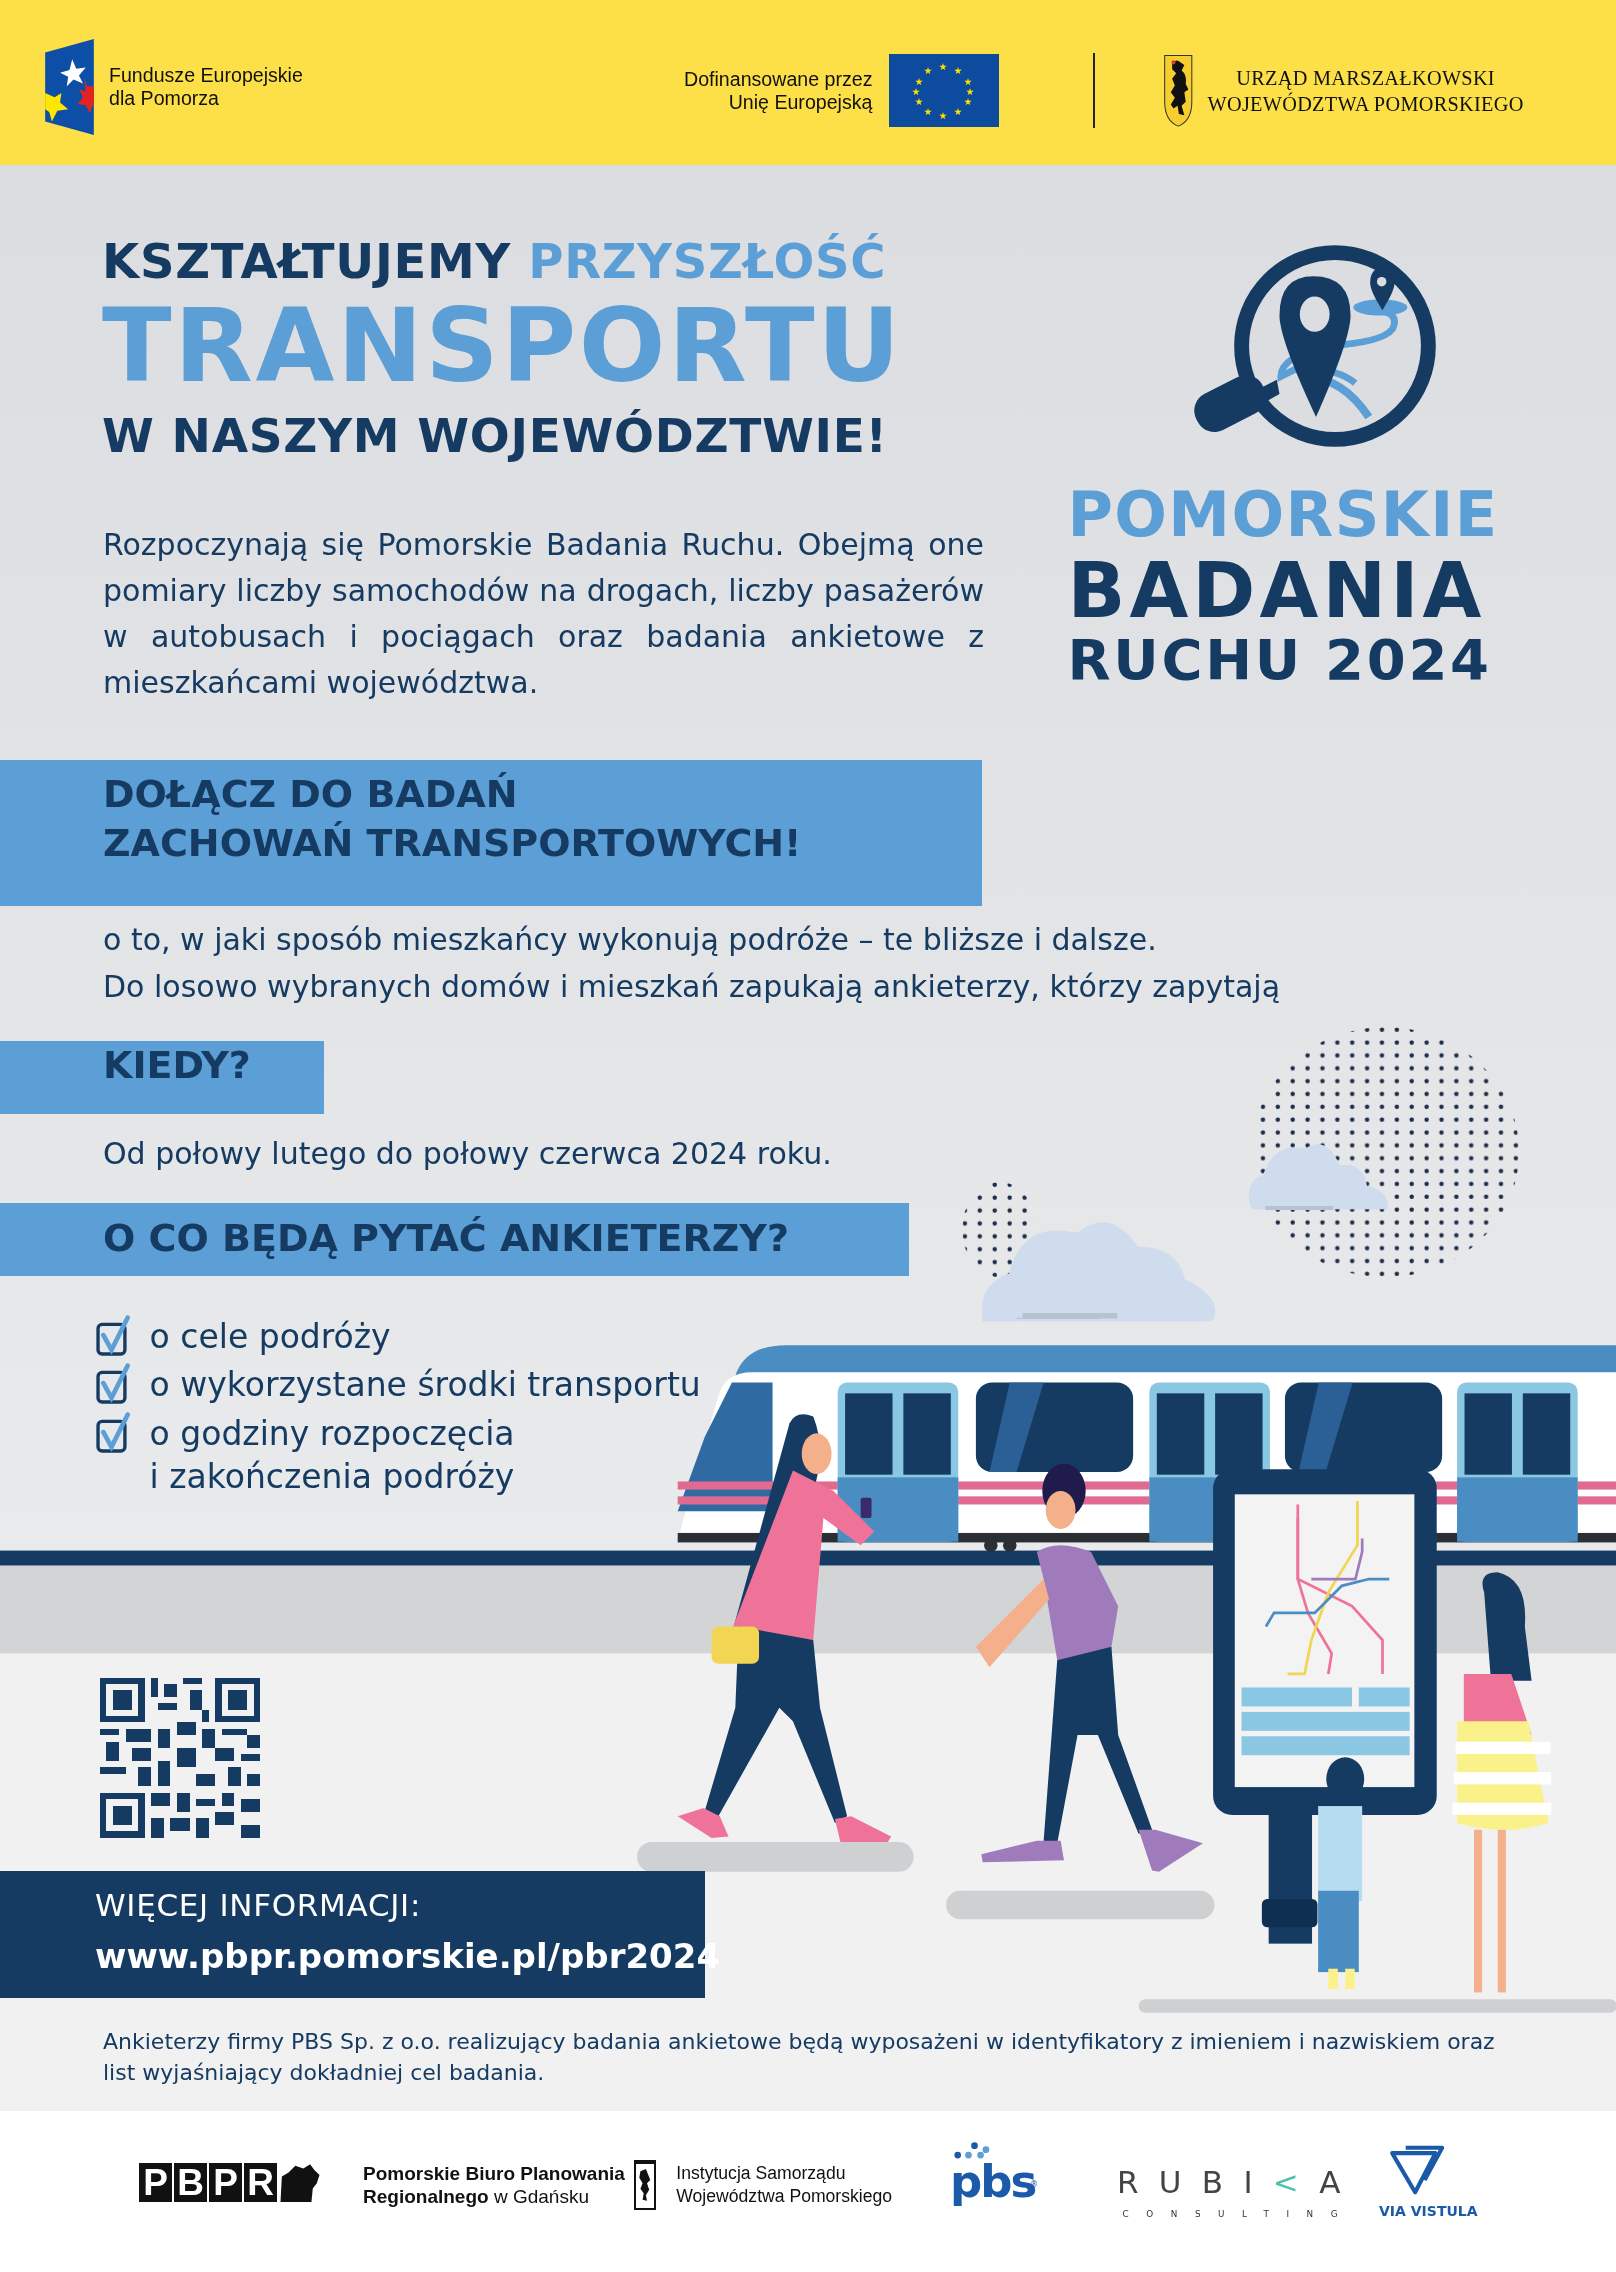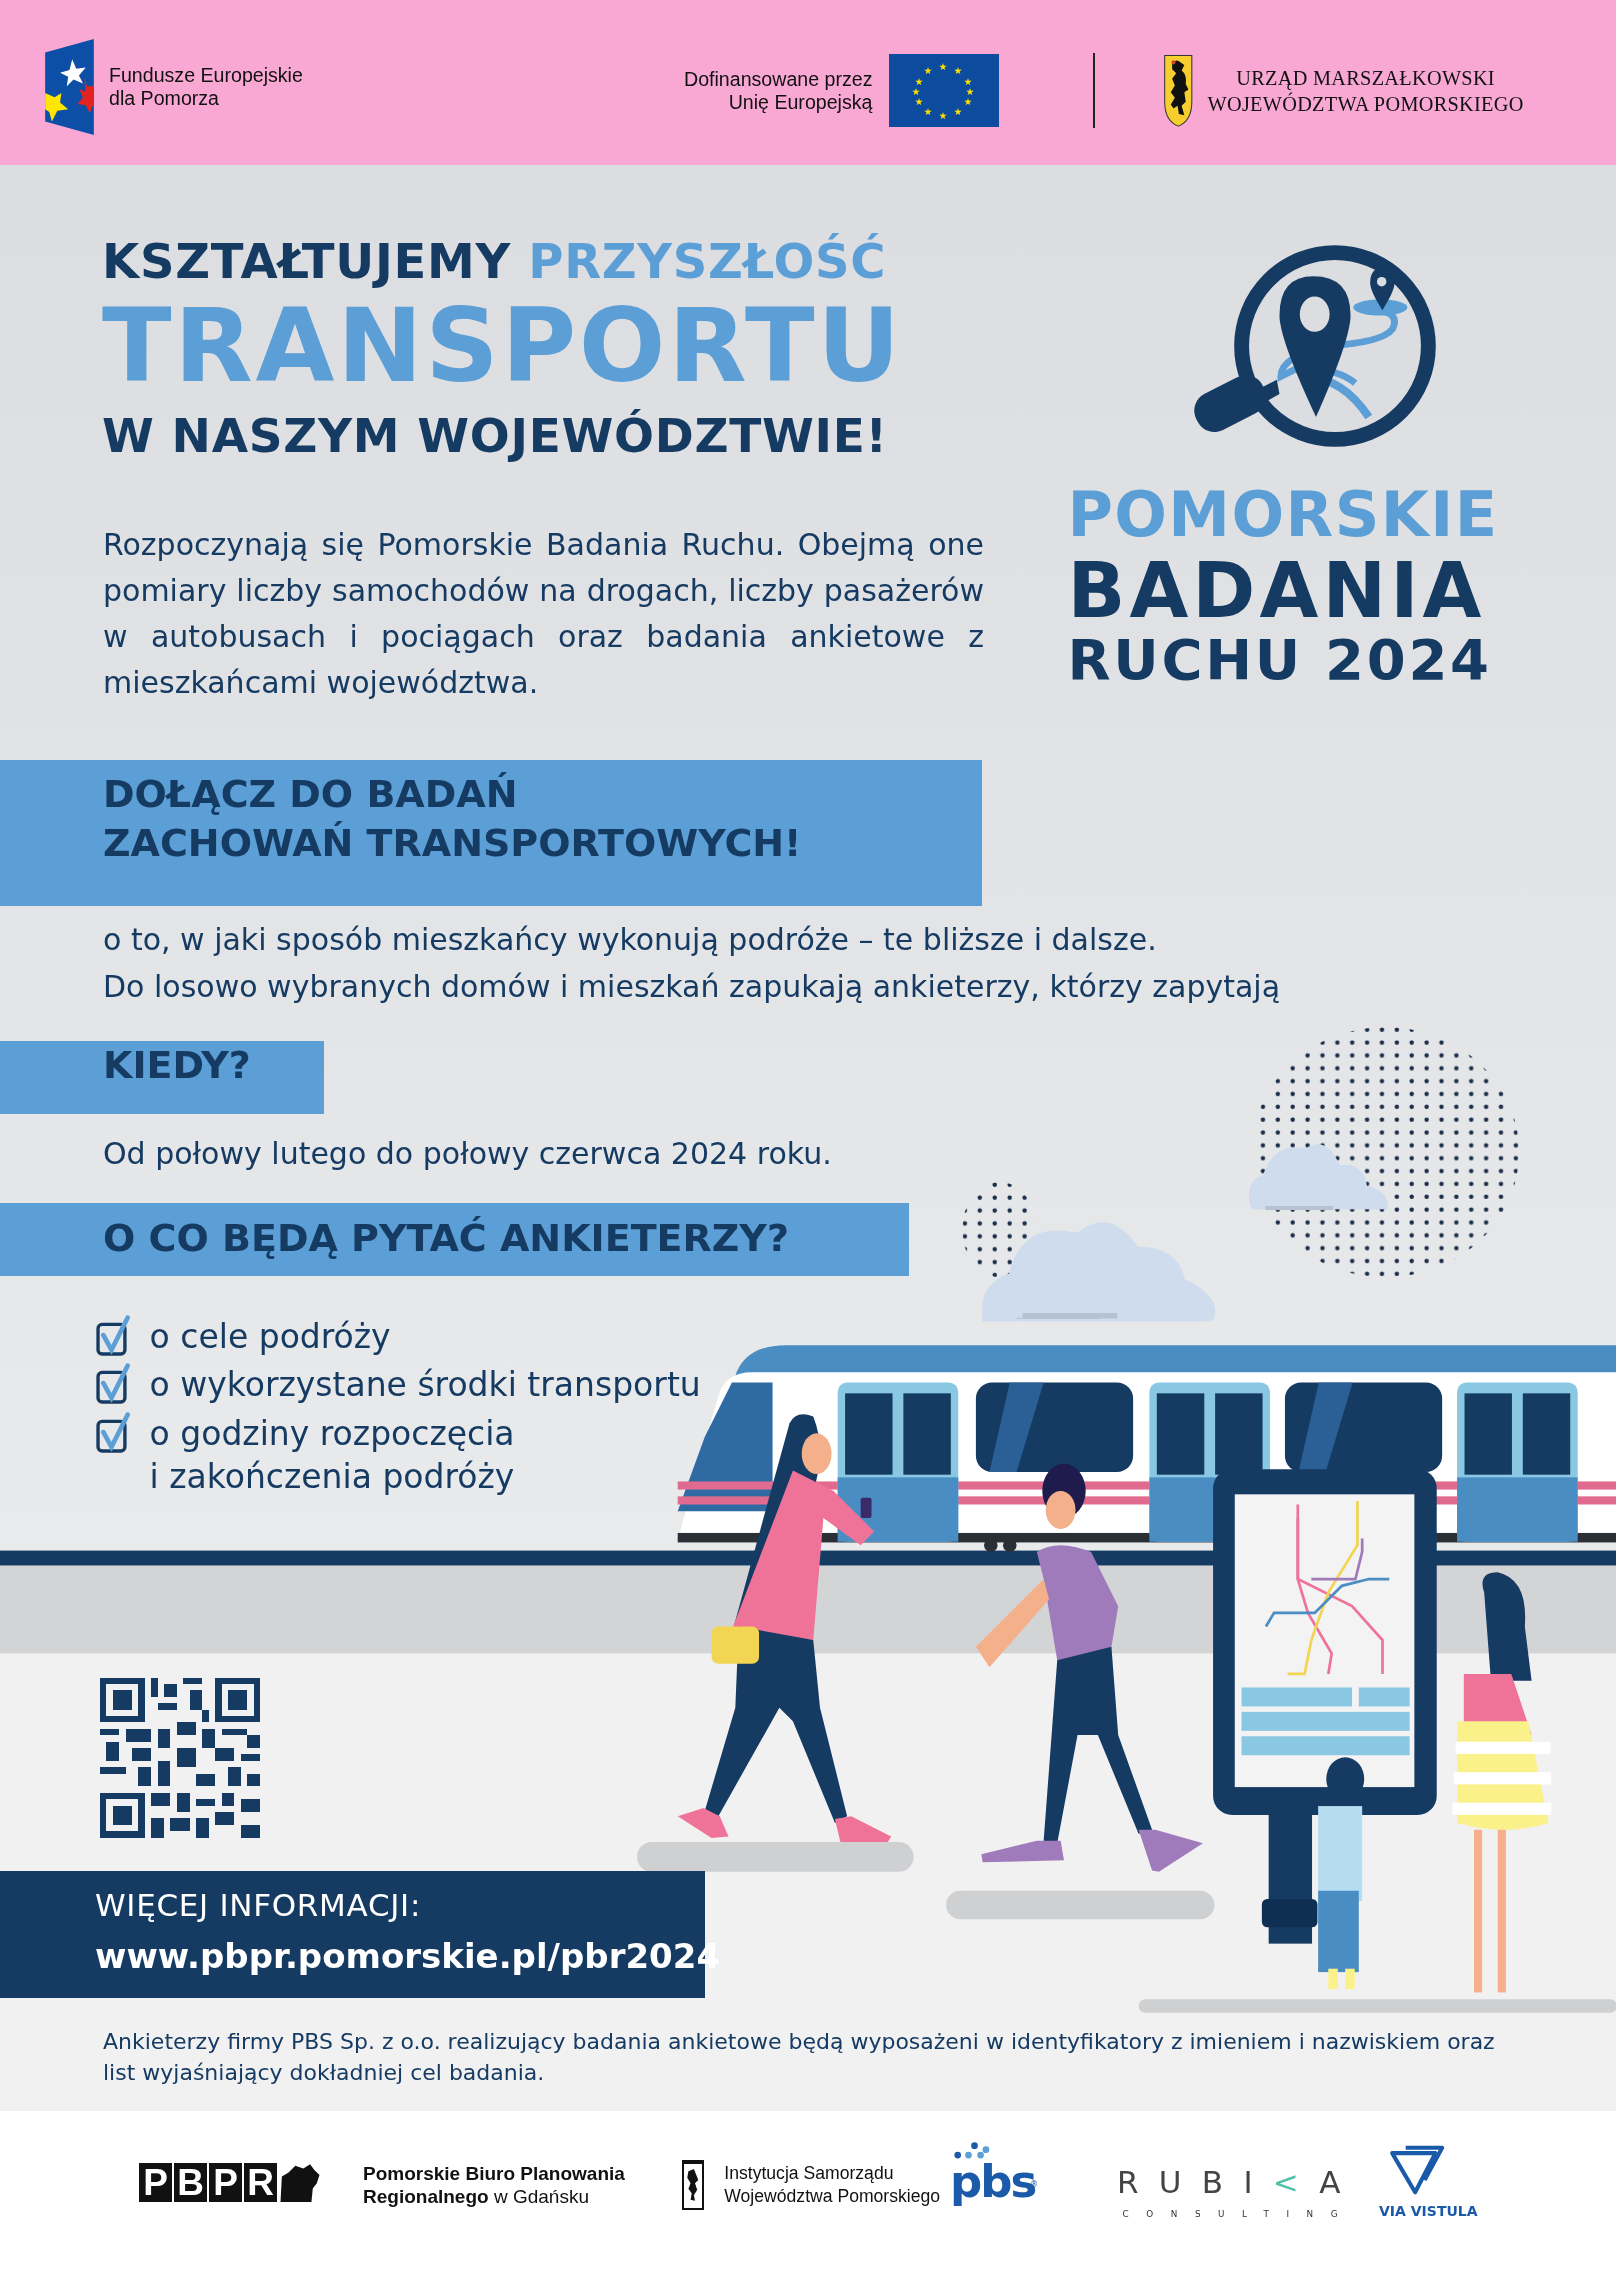--- a/index.html
+++ b/index.html
@@ -1,20 +1,20 @@
 <!DOCTYPE html>
 <html style="font-size:11px"><head>
 <meta charset="utf-8">
 <style>
   * { box-sizing: border-box; margin: 0; padding: 0; }
   html, body { width: 1617px; height: 2273px; overflow: hidden; background: #fff; }
   body { font-family: "DejaVu Sans", sans-serif; color: #163b63; position: relative; }
 
   
-  .topbar { position: absolute; left: 0; top: 0; width: 1617px; height: 165px; background: #f9a8d4; }
+  .topbar { position: absolute; left: 0; top: 0; width: 1617px; height: 165px; background: #fde047; }
   .logo-fe { position: absolute; left: 45px; top: 39px; display: flex; align-items: center; }
   .logo-fe svg { width: 49px; height: 96px; }
   .logo-fe .txt { margin-left: 15px; font-family: "Liberation Sans", sans-serif; font-size: 19.6px; line-height: 23px; color: #111; }
   .logo-rp { position: absolute; left: 366px; top: 54px; display: flex; align-items: center; }
   .flag-pl { width: 111px; height: 73px; border: 0.7px solid #bbb; }
   .flag-pl .w { height: 50%; background: #fff; }
   .flag-pl .r { height: 50%; background: #b52034; }
   .logo-rp .txt { margin-left: 16.3px; font-family: "Liberation Sans", sans-serif; font-size: 19.6px; line-height: 23px; color: #111; }
   .logo-ue { position: absolute; left: 684px; top: 54px; display: flex; align-items: center; }
   .logo-ue .txt { font-family: "Liberation Sans", sans-serif; font-size: 19.6px; line-height: 23px; color: #111; text-align: right; margin-right: 16.3px; }
@@ -70,21 +70,21 @@
 
   .disclaimer { position: absolute; left: 103px; top: 2026px; width: 1423px; font-size: 22px; line-height: 31px; color: #163b63; }
 
   
   .footer { position: absolute; left: 0; top: 2111px; width: 1617px; height: 161px; background: #fff; }
   .f-pbpr { position: absolute; left: 139px; top: 52px; display: flex; align-items: flex-end; }
   .f-pbpr .box { width: 33px; height: 39px; background: #111; color: #fff; font-family: "Liberation Sans", sans-serif; font-weight: bold; font-size: 37px; line-height: 39px; text-align: center; margin-right: 2px; }
   .f-pbpr svg { width: 42px; height: 39px; }
   .f-pbr-txt { position: absolute; left: 363px; top: 51px; font-family: "Liberation Sans", sans-serif; font-size: 19px; line-height: 23px; color: #111; }
   .f-pbr-txt b { font-weight: bold; }
-  .f-inst { position: absolute; left: 634px; top: 35px; display: flex; align-items: center; margin-left: 48px; }
+  .f-inst { position: absolute; left: 634px; top: 35px; display: flex; align-items: center; }
   .f-inst .crest { width: 22px; height: 50px; border: 2px solid #111; border-top-width: 4.1px; position: relative; margin-top: 13.6px; }
   .f-inst .txt { margin-left: 20.3px; font-family: "Liberation Sans", sans-serif; font-size: 17.6px; line-height: 23px; color: #111; margin-top: 13.6px; }
   .f-pbs { position: absolute; left: 950px; top: 33px; }
   .f-pbs .word { font-family: "DejaVu Sans", sans-serif; font-weight: bold; font-size: 45px; color: #1a5aa8; letter-spacing: -2px; line-height: 45px; margin-top: 15px; }
   .f-pbs .reg { font-size: 8.1px; color: #1a5aa8; position: absolute; left: 80px; top: 35px; }
   .f-rubika { position: absolute; left: 1117px; top: 54px; text-align: center; }
   .f-rubika .w1 { font-family: "DejaVu Sans", sans-serif; font-size: 31px; letter-spacing: 20.3px; color: #444; line-height: 34px; }
   .f-rubika .w1 .acc { color: #4fc1aa; }
   .f-rubika .w2 { font-family: "DejaVu Sans", sans-serif; font-size: 8.8px; letter-spacing: 17.6px; color: #333; margin-top: 9.5px; }
   .f-via { position: absolute; left: 1379px; top: 34px; width: 75px; text-align: center; }

